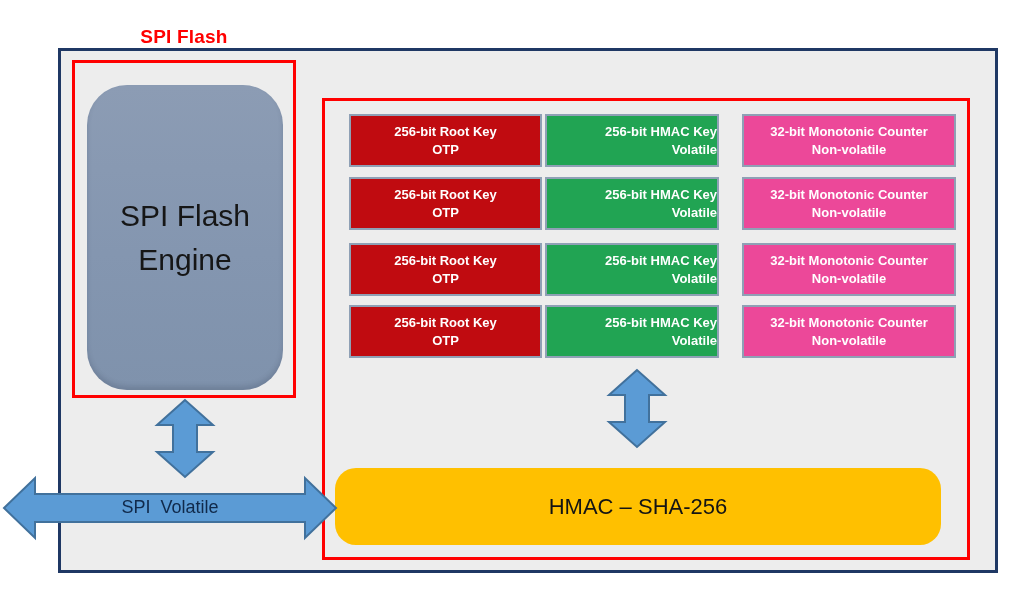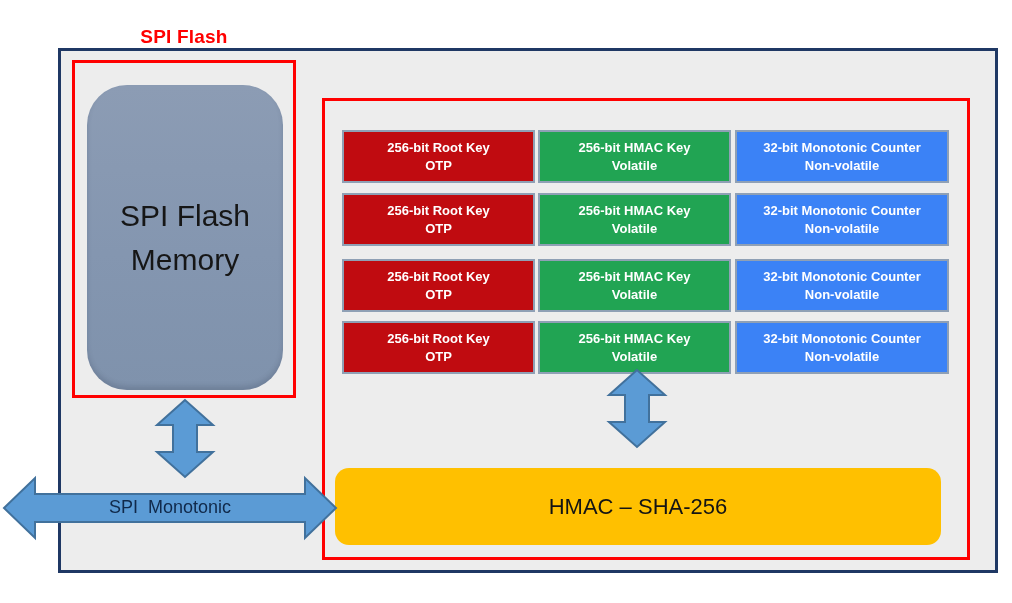--- a/index.html
+++ b/index.html
@@ -22,32 +22,32 @@
   }
   #spi-flash-frame{left:72px;top:60px;width:224px;height:338px;}
   #auth-frame{left:322px;top:98px;width:648px;height:462px;}
   .memory-box{
     position:absolute;left:87px;top:85px;width:196px;height:305px;border-radius:40px;
     background:linear-gradient(180deg,#8C9CB4 0%,#8496B0 55%,#7F92AC 100%);
     box-shadow:inset 0 -4px 5px rgba(40,50,70,.18);
     display:flex;flex-direction:column;align-items:center;justify-content:center;
     color:#161616;font-size:30px;line-height:44px;text-align:center;
   }
-  .cell-row{position:absolute;left:5px;width:648px;height:53px;margin-top:16px;}
+  .cell-row{position:absolute;left:12px;width:648px;height:53px;}
   .cell{
     position:absolute;top:0;height:53px;box-sizing:border-box;border:2px solid #8FA0B5;
     display:flex;flex-direction:column;align-items:center;justify-content:center;
     color:#ffffff;font-weight:bold;font-size:13px;line-height:18px;text-align:center;
   }
   .cell.root{left:12px;width:193px;background:#C00B10;}
-  .cell.hmac{left:208px;width:193px;background:#21A453;}
-  .cell.counter{left:405px;width:214px;background:#3b82f6;}
+  .cell.hmac{left:208px;width:174px;background:#21A453;align-items:flex-end;}
+  .cell.counter{left:405px;width:214px;background:#ec4899;}
   .row-1{top:13px;} .row-2{top:76px;} .row-3{top:142px;} .row-4{top:204px;}
   .engine-box{
-    position:absolute;left:335px;top:468px;width:606px;height:77px;border-radius:14px;
+    position:absolute;left:335px;top:468px;width:606px;height:77px;border-radius:21px;
     background:#FFC000;display:flex;flex-direction:column;align-items:center;justify-content:center;
     color:#141414;font-size:22px;line-height:32px;text-align:center;
   }
   .arrow-svg{position:absolute;z-index:5;}
   #varrow-flash{left:154px;top:398px;}
   #varrow-auth{left:606px;top:368px;}
   #harrow{left:2px;top:474px;}
   #spi-interface-label{
     position:absolute;left:60px;top:497px;width:220px;z-index:6;
     text-align:center;font-size:18px;color:#10294A;white-space:pre;
@@ -59,21 +59,21 @@
 <div id="page">
 
   <div class="outer-box"></div>
 
   <div id="spi-flash-title" class="section-title">SPI Flash</div>
 
   <div id="spi-flash-frame" class="red-frame"></div>
 
   <div class="memory-box">
     <div>SPI Flash</div>
-    <div>Memory</div>
+    <div>Engine</div>
   </div>
 
 
   <div id="auth-frame" class="red-frame">
 
     <div class="cell-row row-1">
       <div class="cell root">
         <div>256-bit Root Key</div>
         <div>OTP</div>
       </div>
@@ -143,15 +143,15 @@
   </svg>
 
   <svg id="varrow-auth" class="arrow-svg" width="62" height="81" viewBox="0 0 62 81">
     <polygon points="31,2 3,27 19,27 19,54 3,54 31,79 59,54 43,54 43,27 59,27" fill="#5B9BD5" stroke="#41719C" stroke-width="2"></polygon>
   </svg>
 
   <svg id="harrow" class="arrow-svg" width="338" height="68" viewBox="0 0 338 68">
     <polygon points="2,34 33,4 33,20 303,20 303,4 334,34 303,64 303,48 33,48 33,64" fill="#5B9BD5" stroke="#41719C" stroke-width="2"></polygon>
   </svg>
 
-  <div id="spi-interface-label">SPI  Monotonic</div>
+  <div id="spi-interface-label">SPI  Volatile</div>
 
 </div>
 
 </body></html>

